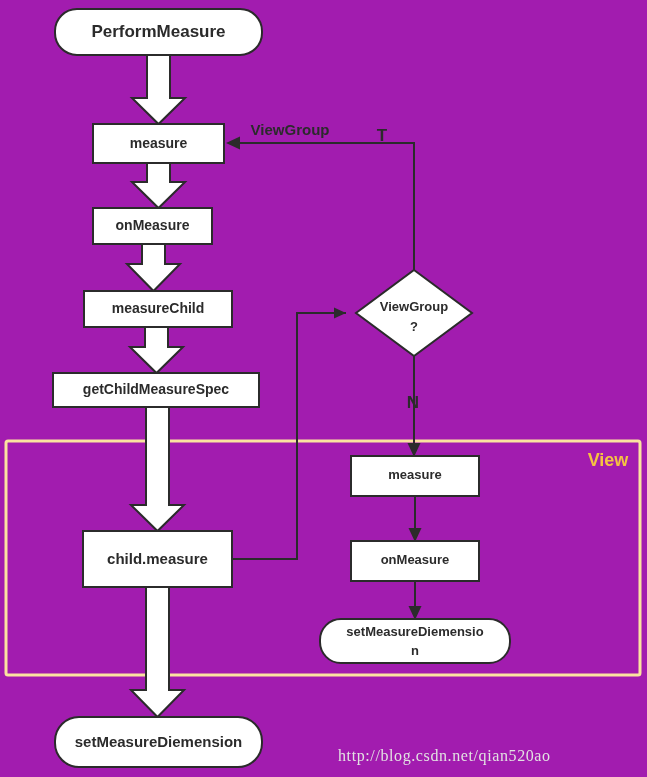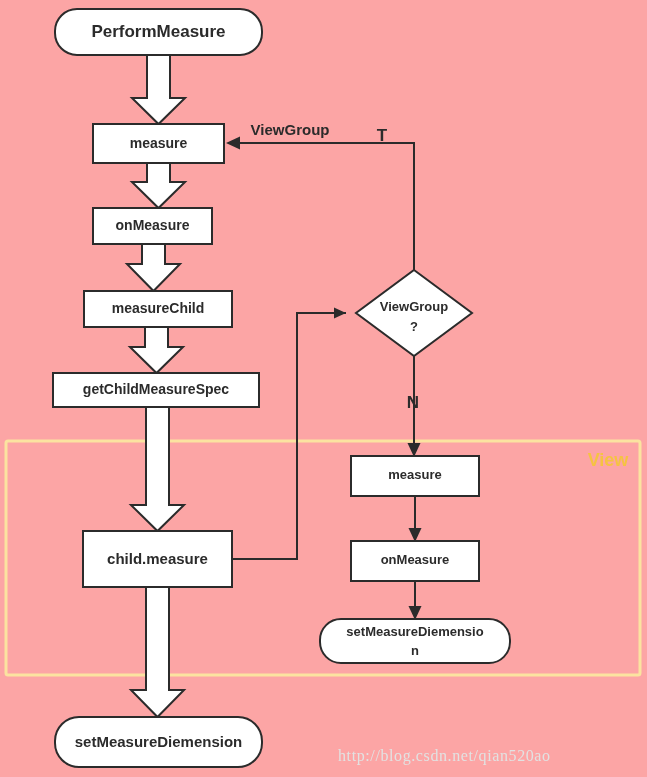--- a/index.html
+++ b/index.html
@@ -7,21 +7,21 @@
     padding: 0;
     background: #ffffff;
   }
   body {
     font-family: "Liberation Sans", sans-serif;
   }
   #canvas {
     position: relative;
     width: 647px;
     height: 777px;
-    background: #fca5a5;
+    background: #a21caf;
     overflow: hidden;
   }
   #canvas > svg {
     position: absolute;
     top: 0;
     left: 0;
   }
   .node-label {
     font-family: "Liberation Sans", sans-serif;
     font-weight: bold;

